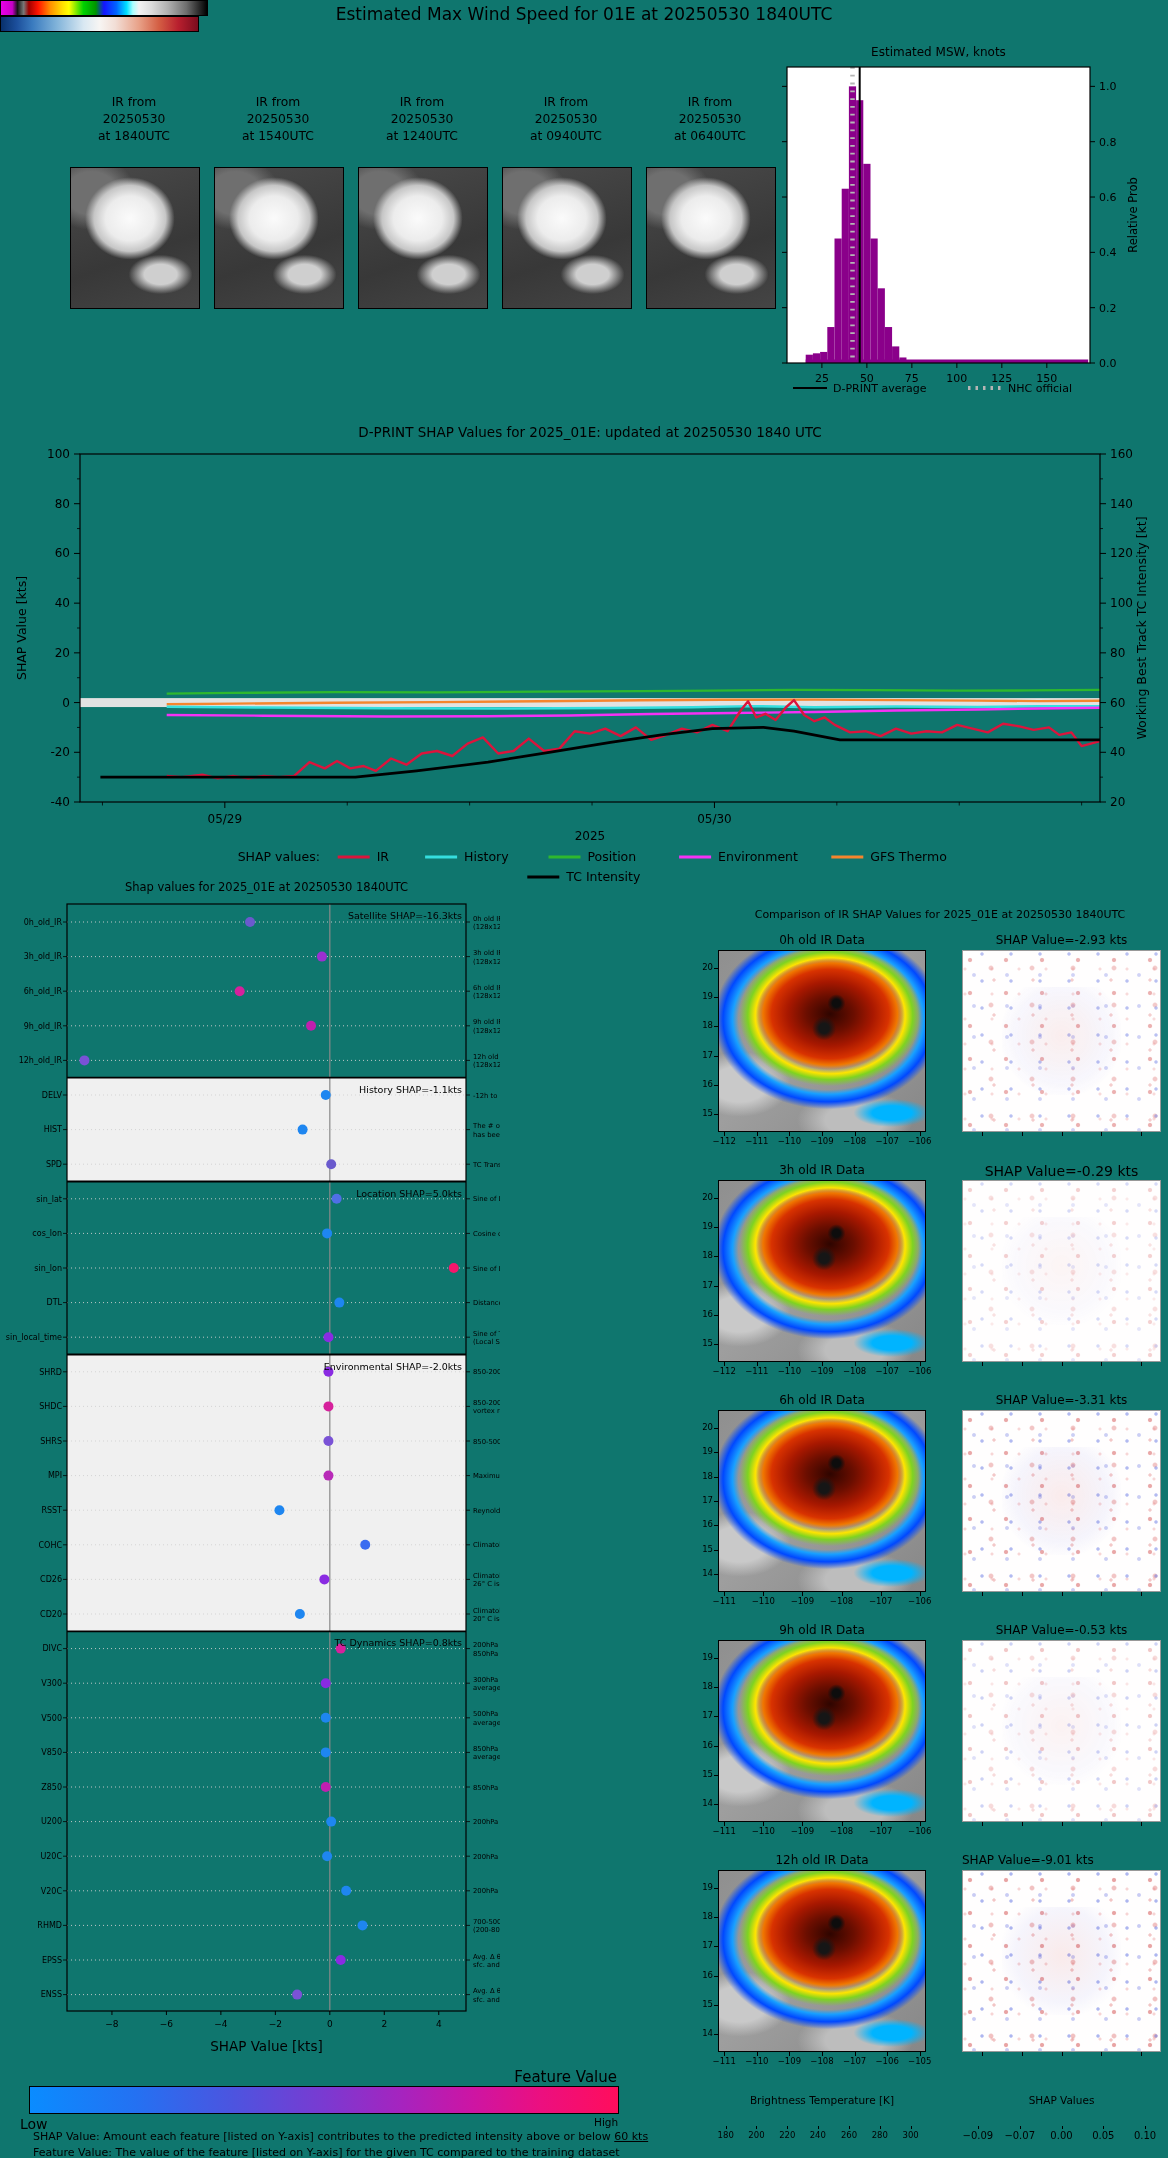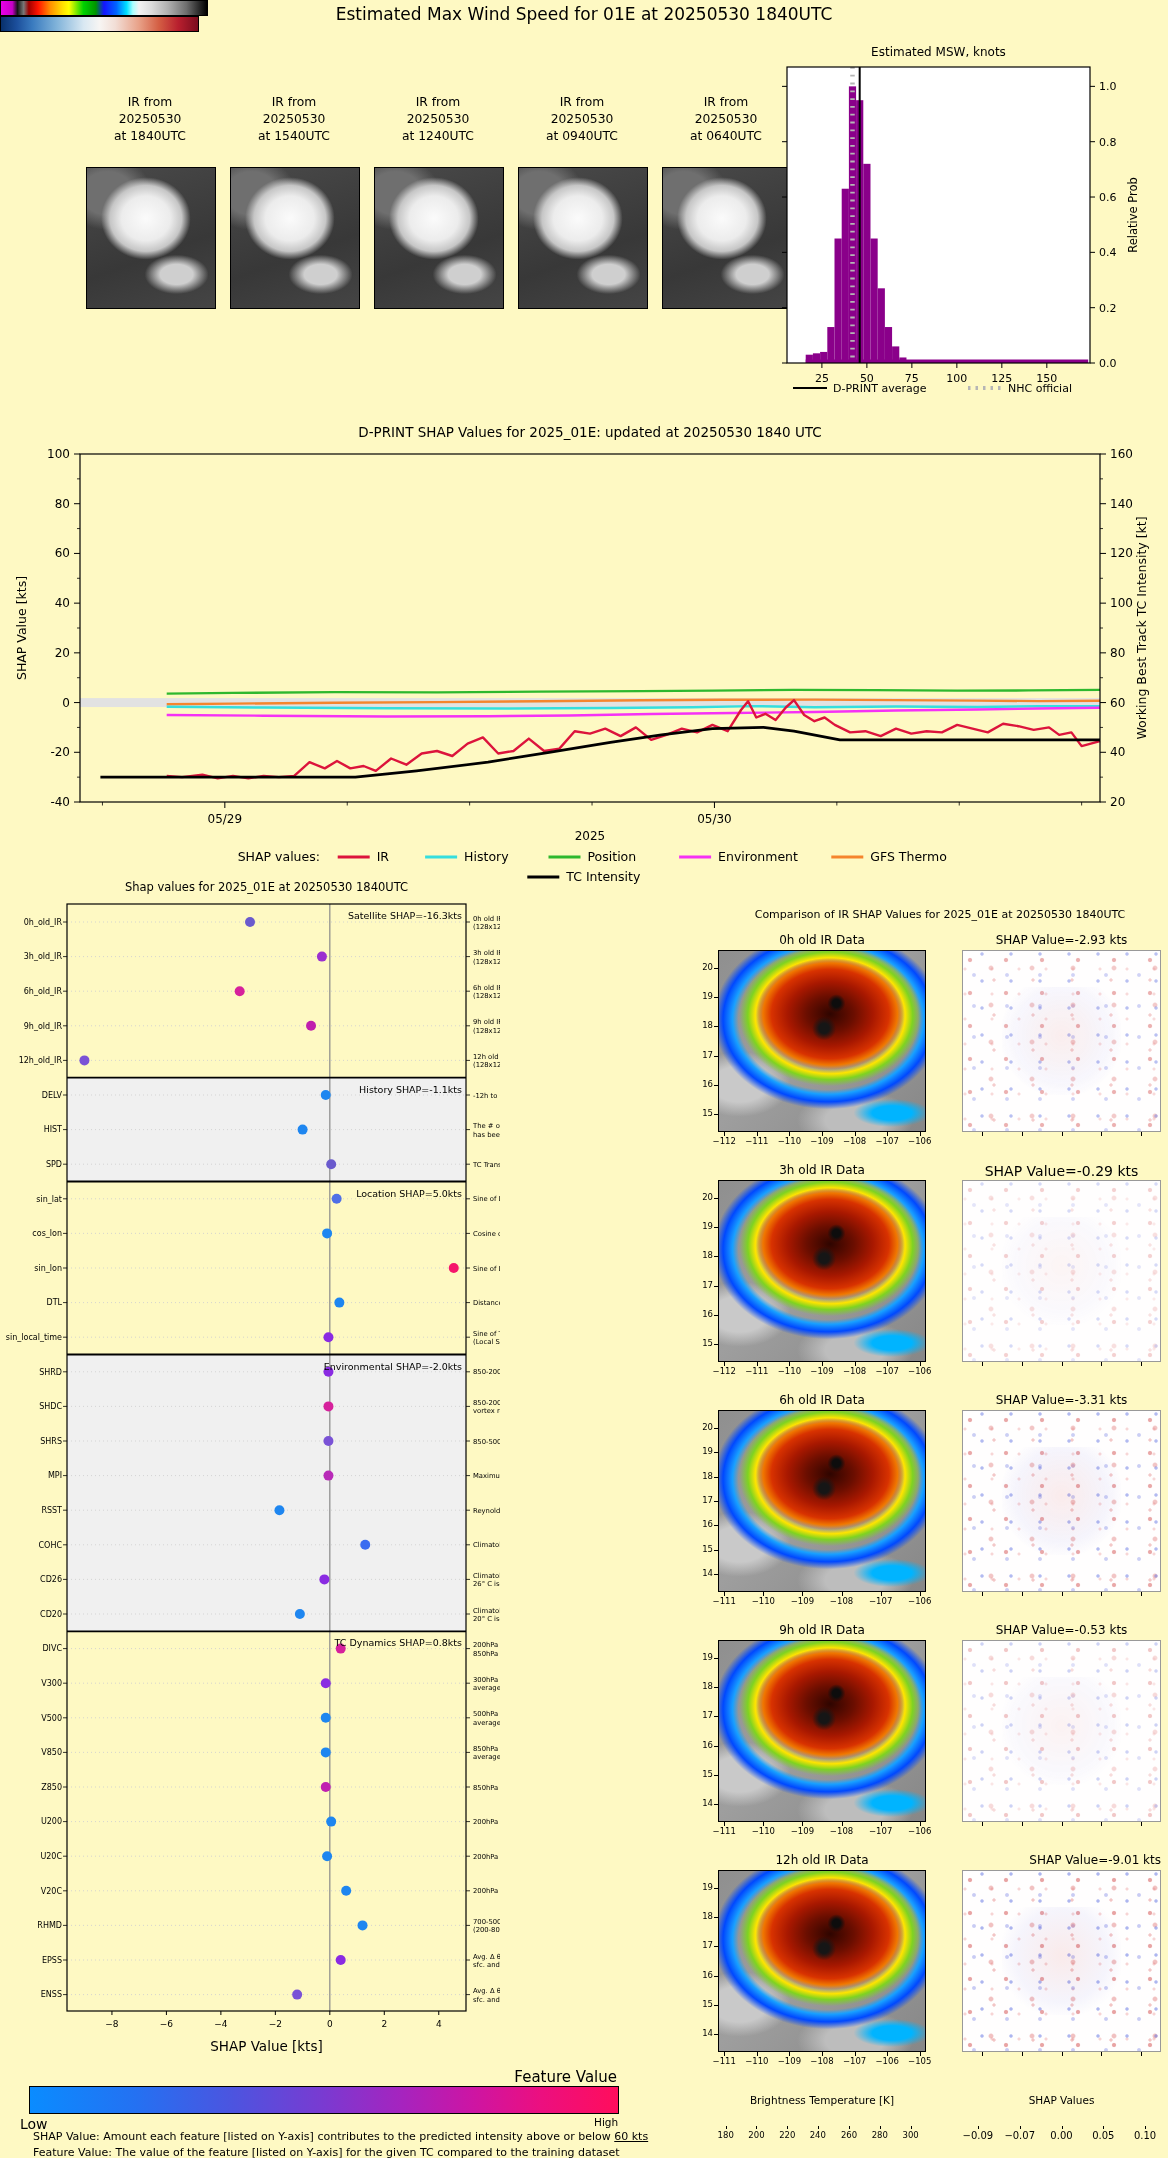--- a/index.html
+++ b/index.html
@@ -1,16 +1,16 @@
 <!DOCTYPE html>
 <html><head>
 <meta charset="utf-8">
 <style>
   html,body{margin:0;padding:0;background:#fff;}
-  #fig{position:relative;width:1168px;height:2158px;background:#fef9c3;
+  #fig{position:relative;width:1168px;height:2158px;background:#0f766e;
        font-family:"DejaVu Sans",sans-serif;color:#000;overflow:hidden;}
   .abs{position:absolute;}
   svg{display:block;}
   svg text{font-family:"DejaVu Sans",sans-serif;}
   .main-title{left:84px;top:4px;width:1000px;text-align:center;font-size:17px;}
   .cap{position:absolute;text-align:center;font-size:12.3px;line-height:1.38;}
   .gray-art{position:absolute;border:1px solid #000;
     background:
       radial-gradient(ellipse 50% 42% at 46% 36%, #fbfbfb 0%, #ececec 38%, #c6c6c6 56%, rgba(150,150,150,0) 70%),
       radial-gradient(ellipse 32% 18% at 70% 76%, #cfcfcf 0 40%, rgba(190,190,190,0) 78%),
@@ -51,21 +51,21 @@
   .sv-bar{border:1px solid #000;
     background:linear-gradient(90deg,#08306b 0%,#1c4f9c 8%,#3a7bbf 16%,#7fb2d9 28%,#d9e8f2 42%,#f7f5f3 50%,#f2ded6 58%,#e8a188 70%,#d45f44 80%,#b81f2e 90%,#7a0c1e 100%);}
   .tick-mark{position:absolute;background:#000;}
   .lbl{position:absolute;}
 </style>
 </head>
 <body>
 
 <div id="fig">
   <div class="abs main-title">Estimated Max Wind Speed for 01E at 20250530 1840UTC</div>
-  <div id="thumbs" class="abs" style="left:0;top:0;width:800px;height:320px;margin-left:16px;">
+  <div id="thumbs" class="abs" style="left:0;top:0;width:800px;height:320px;">
       <div class="cap" style="left: 62px; top: 94px; width: 144px;">
         <div>IR from</div>
         <div>20250530</div>
         <div>at 1840UTC</div>
       </div>
       <div class="gray-art" style="left: 70px; top: 167px; width: 128px; height: 140px;"></div>
       <div class="cap" style="left: 206px; top: 94px; width: 144px;">
         <div>IR from</div>
         <div>20250530</div>
         <div>at 1540UTC</div>
@@ -630,21 +630,21 @@
       <div class="lbl" style="left: 863.656px; top: 1826px; width: 34px; text-align: center; font-size: 8.5px;">−107</div>
       <div class="tick-mark" style="left: 880.656px; top: 1822px; width: 1px; height: 4px;"></div>
       <div class="lbl" style="left: 902.76px; top: 1826px; width: 34px; text-align: center; font-size: 8.5px;">−106</div>
       <div class="tick-mark" style="left: 919.76px; top: 1822px; width: 1px; height: 4px;"></div>
       <div class="tick-mark" style="left: 981.9px; top: 1822px; width: 1px; height: 4px;"></div>
       <div class="tick-mark" style="left: 1021.7px; top: 1822px; width: 1px; height: 4px;"></div>
       <div class="tick-mark" style="left: 1061.5px; top: 1822px; width: 1px; height: 4px;"></div>
       <div class="tick-mark" style="left: 1101.3px; top: 1822px; width: 1px; height: 4px;"></div>
       <div class="tick-mark" style="left: 1141.1px; top: 1822px; width: 1px; height: 4px;"></div>
       <div class="lbl" style="left: 718px; top: 1853px; width: 208px; text-align: center; font-size: 12px;">12h old IR Data</div>
-      <div class="lbl" style="left: 962px; top: 1853px; width: 199px; text-align: right; font-size: 12px;">SHAP Value=-9.01 kts</div>
+      <div class="lbl" style="left: 962px; top: 1853px; width: 199px; text-align: left; font-size: 12px;">SHAP Value=-9.01 kts</div>
       <div class="ir-art" style="left: 718px; top: 1870px; width: 206px; height: 180px;"></div>
       <div class="shap-art" style="left: 962px; top: 1870px; width: 197px; height: 180px;">
         <div class="speckle" style="opacity: 1;"></div>
       </div>
       <div class="lbl" style="left: 691px; top: 1882.2px; width: 22px; text-align: right; font-size: 8.5px;">19</div>
       <div class="tick-mark" style="left: 714px; top: 1888.2px; width: 4px; height: 1px;"></div>
       <div class="lbl" style="left: 691px; top: 1911.32px; width: 22px; text-align: right; font-size: 8.5px;">18</div>
       <div class="tick-mark" style="left: 714px; top: 1917.32px; width: 4px; height: 1px;"></div>
       <div class="lbl" style="left: 691px; top: 1940.44px; width: 22px; text-align: right; font-size: 8.5px;">17</div>
       <div class="tick-mark" style="left: 714px; top: 1946.44px; width: 4px; height: 1px;"></div>

